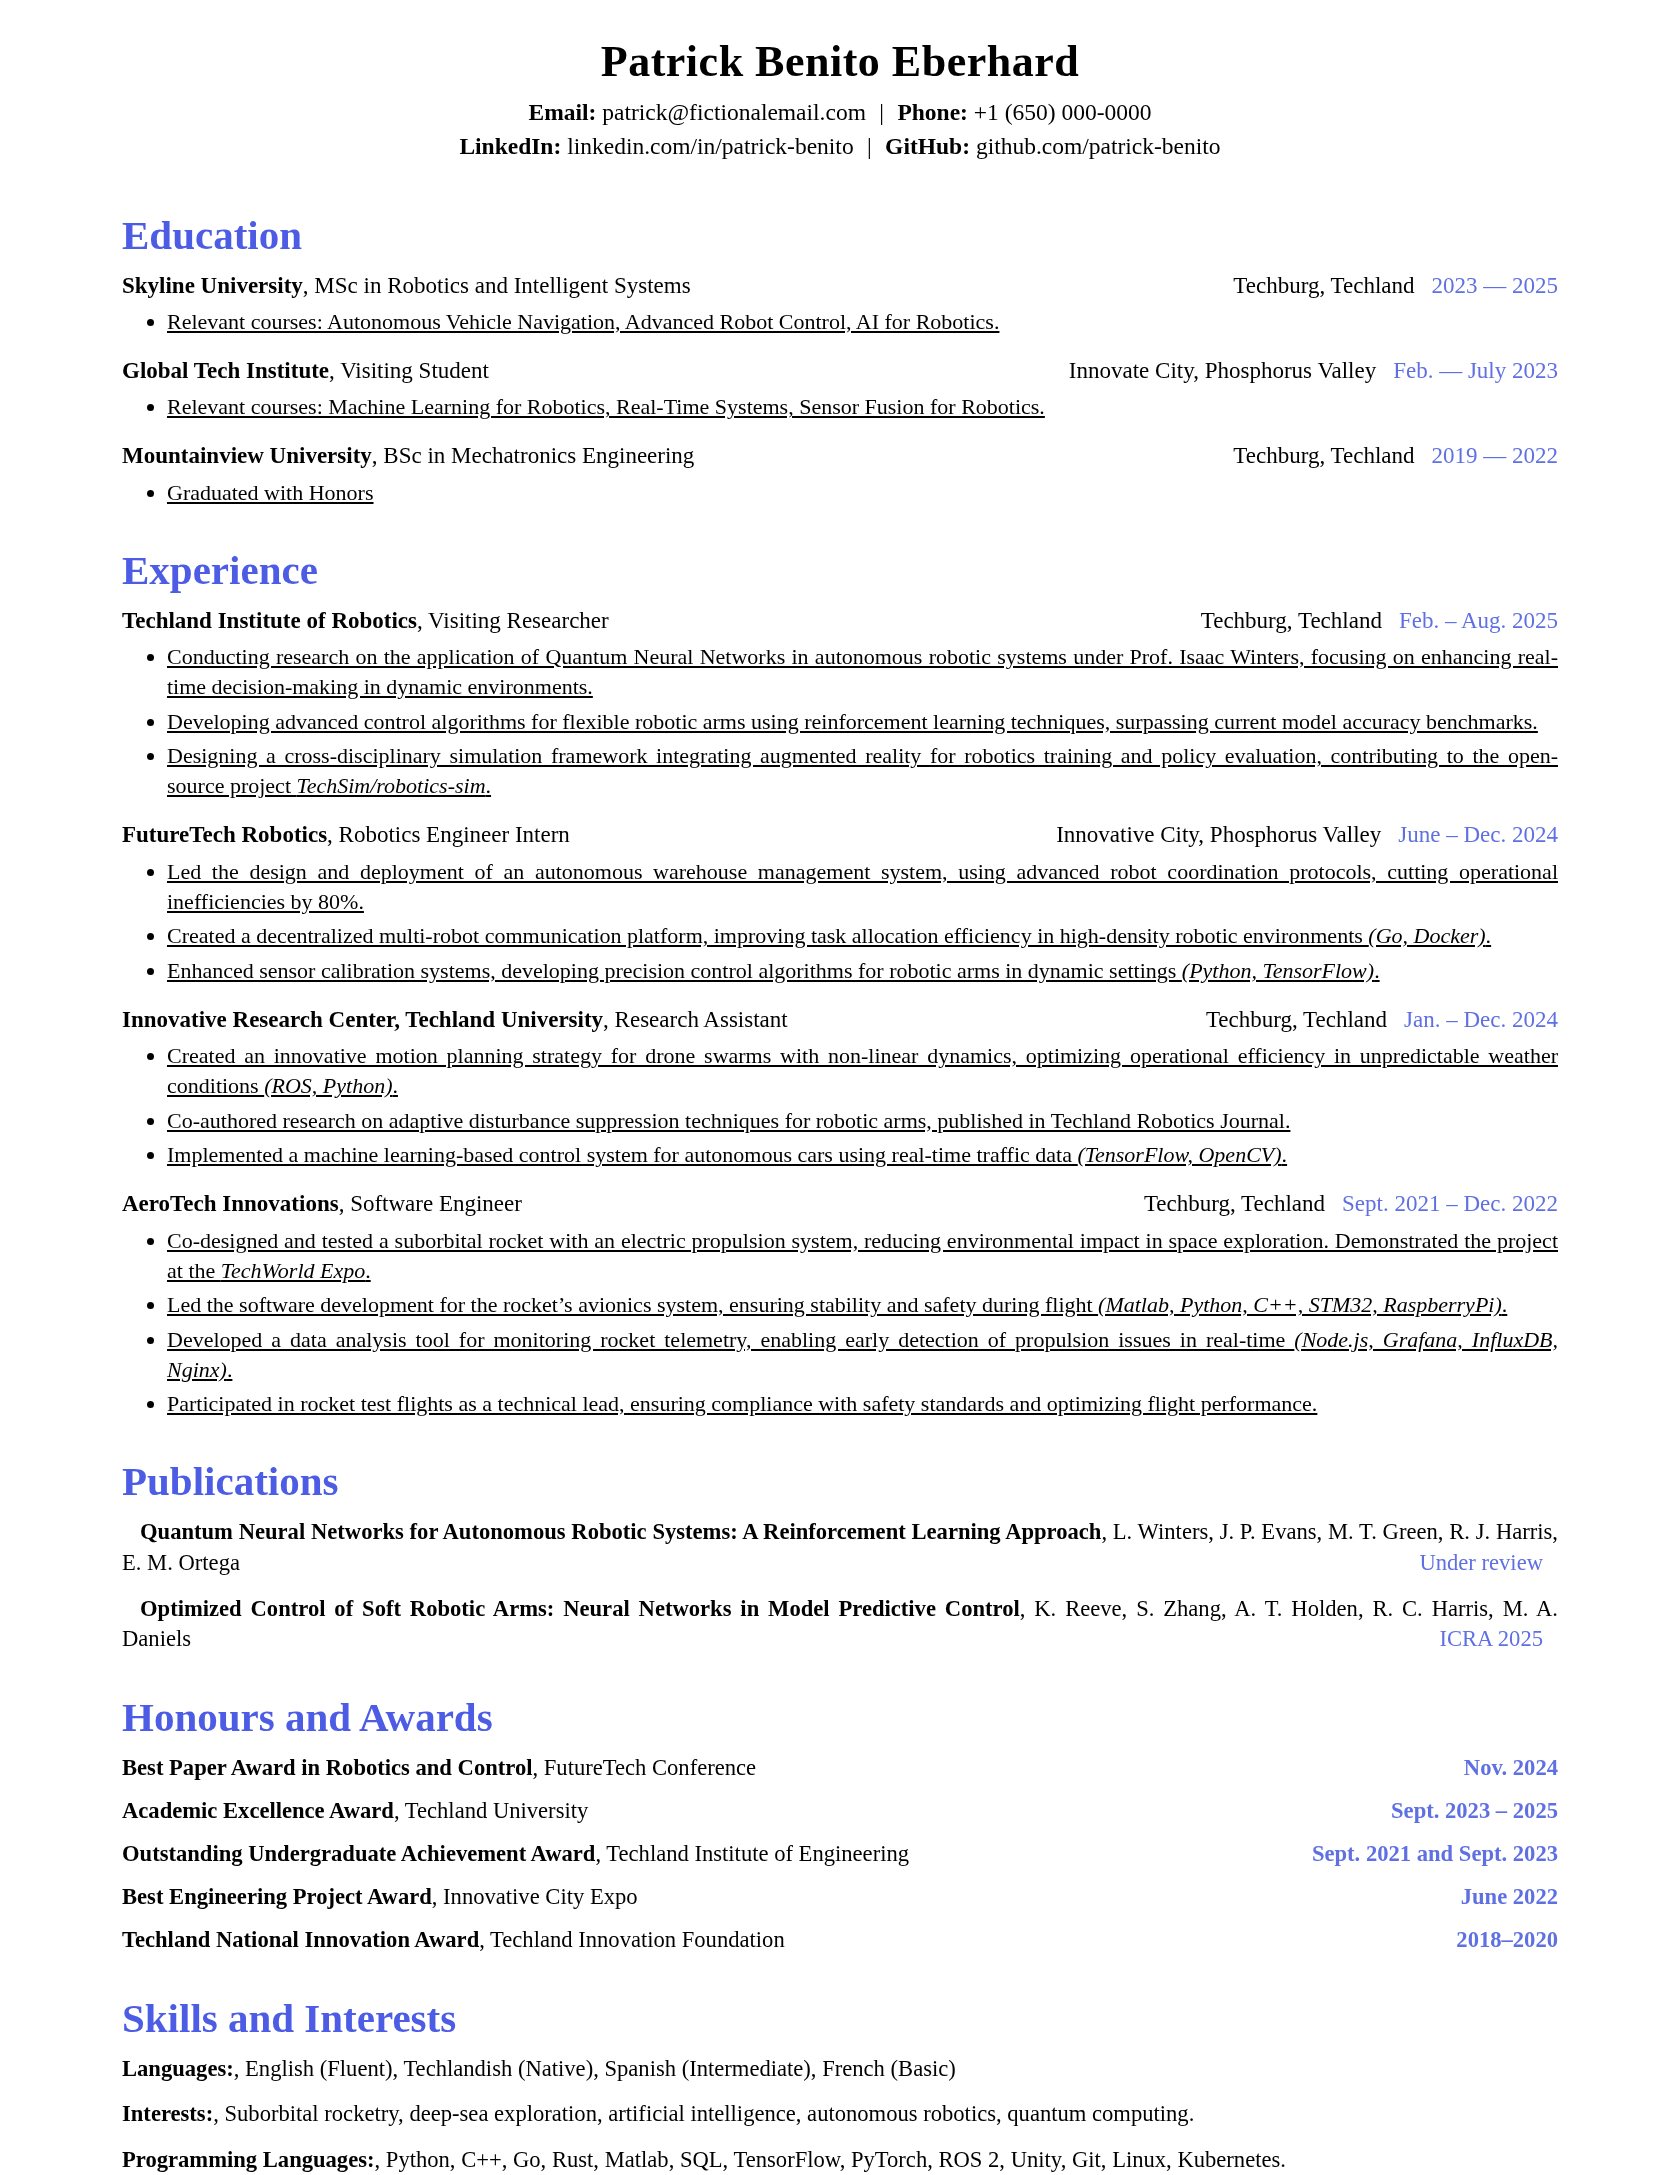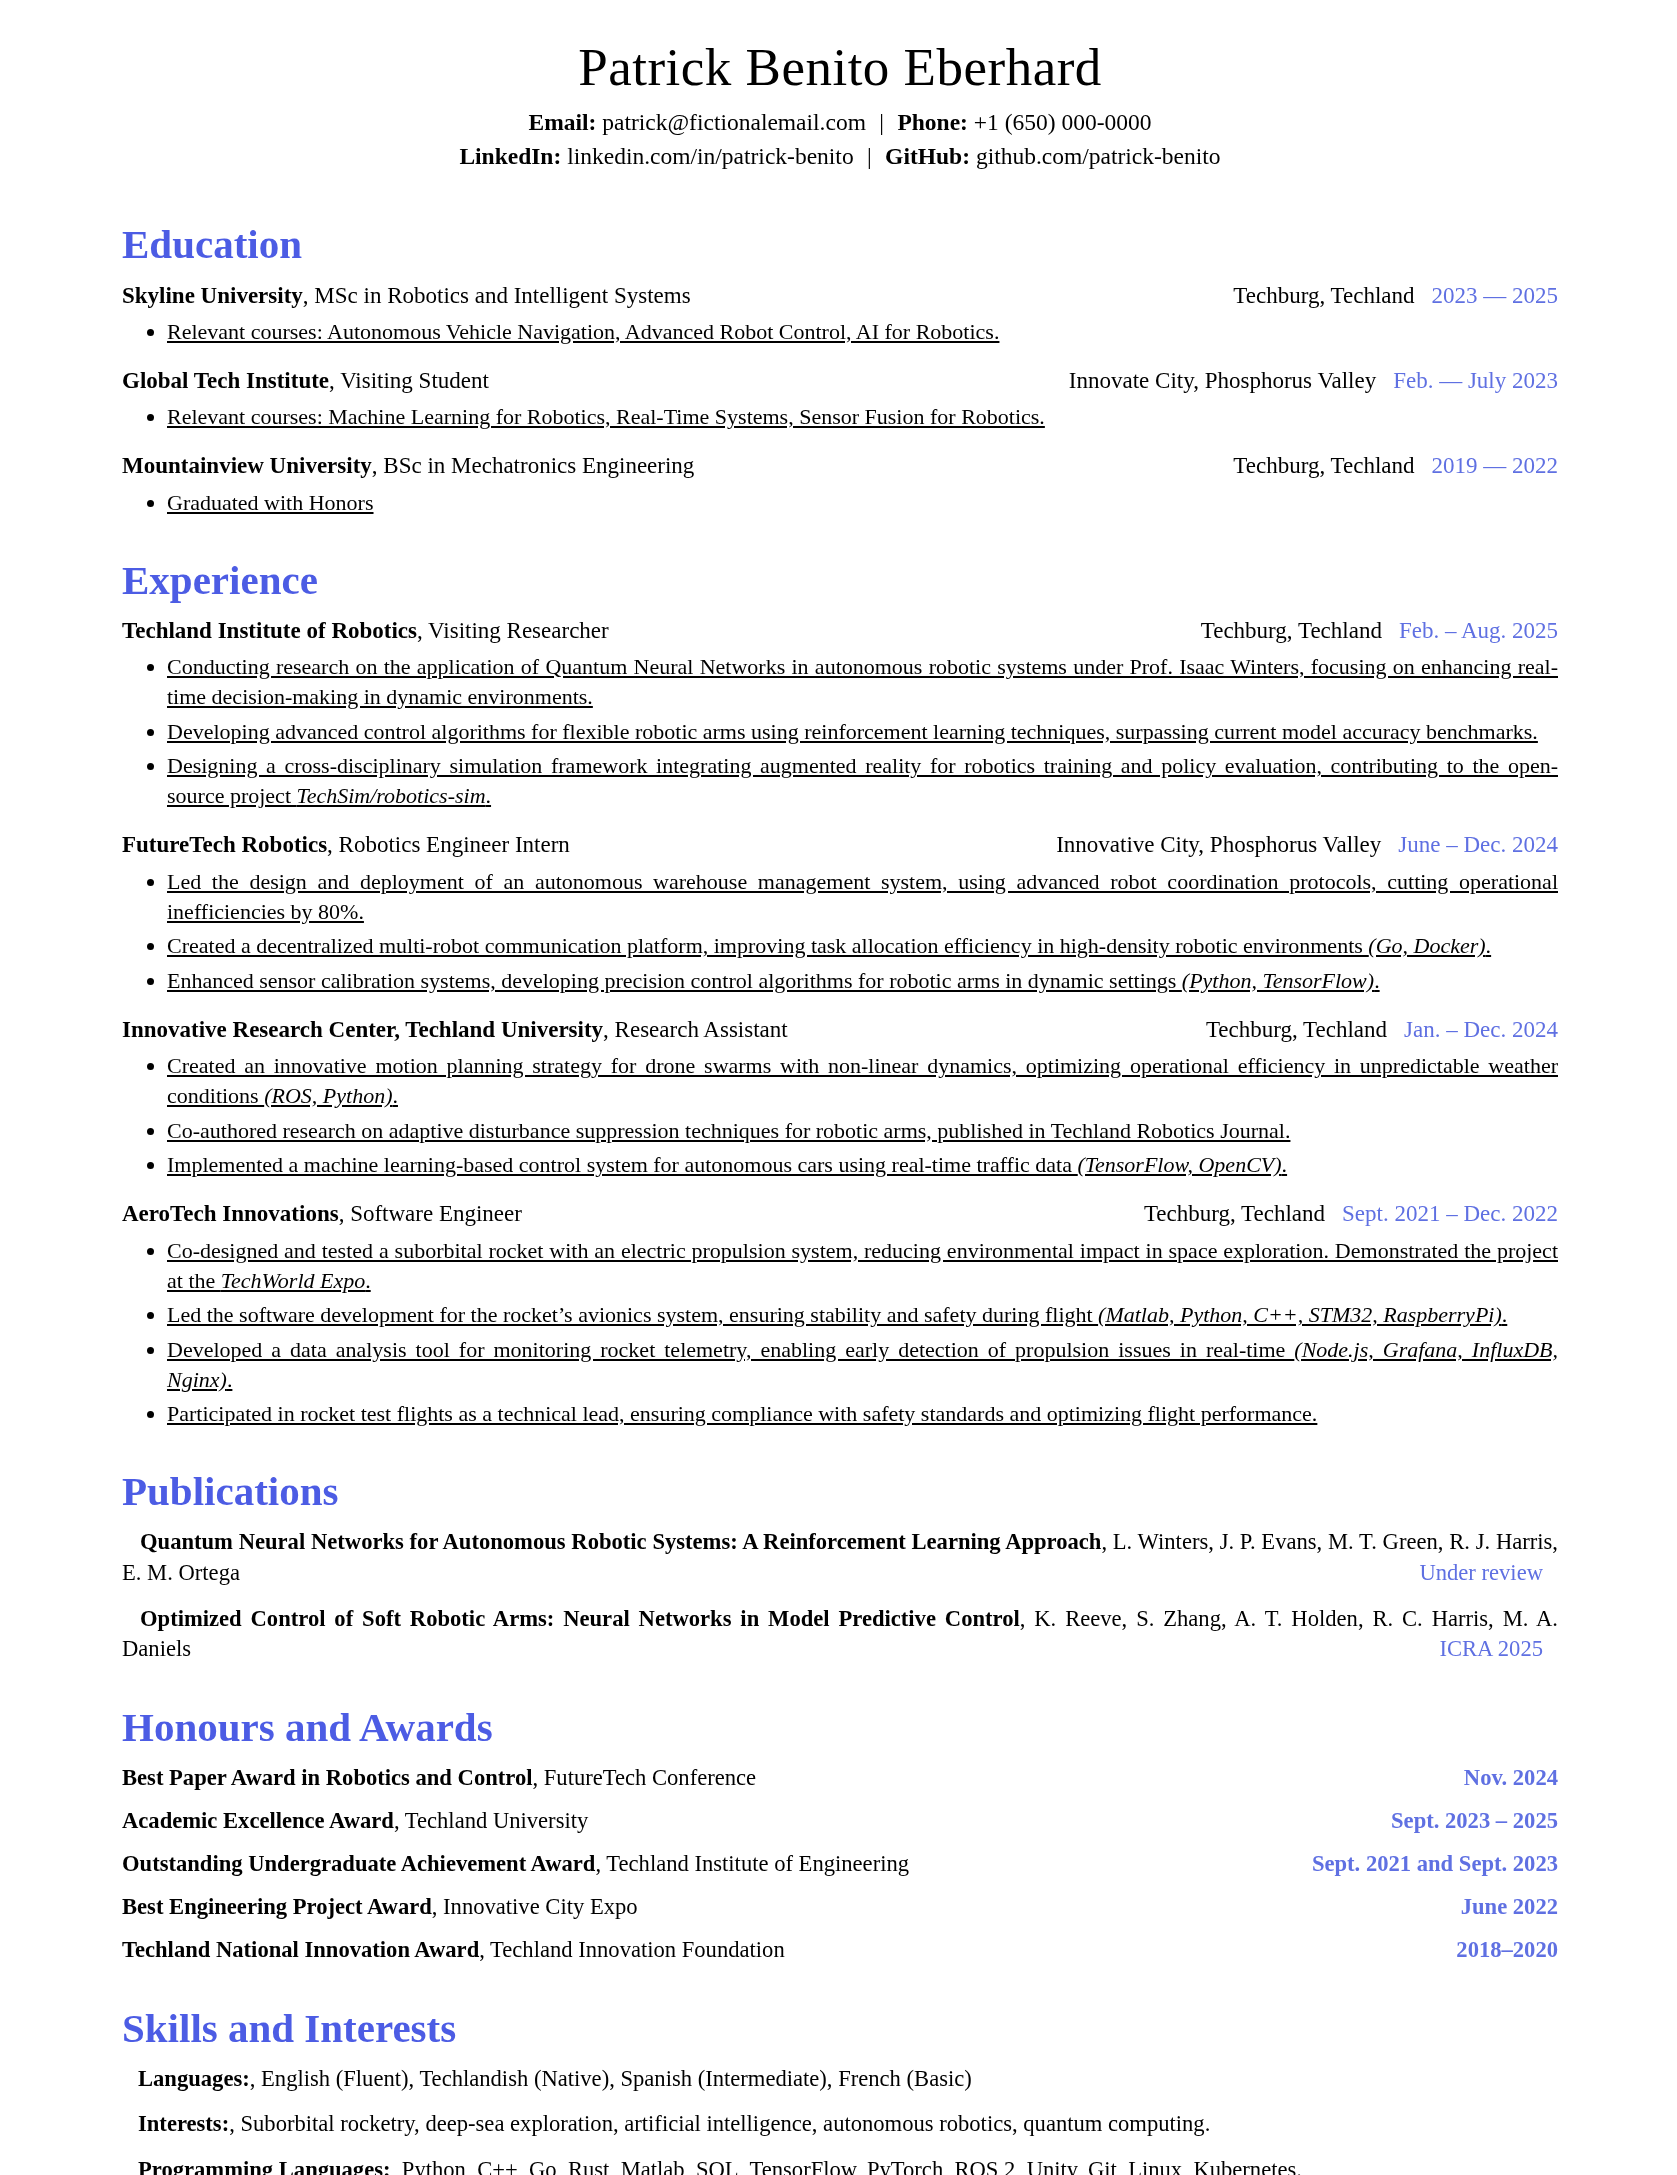--- a/index.html
+++ b/index.html
@@ -18,22 +18,22 @@
     padding:32px 119px 56px 122px;
     color:var(--ink);
     font-family:"Liberation Serif","DejaVu Serif",serif;
     font-size:22px;
     line-height:1.36;
   }
   
   .resume-name{
     margin:5.6px 0 9.4px 0;
     text-align:center;
-    font-size:53px;
-    font-weight:normal;
+    font-size:44px;
+    font-weight:bold;
     letter-spacing:0.5px;
     line-height:1.1;
   }
   .contact-block{text-align:center;font-size:23.5px;line-height:1.45;margin-bottom:49px;}
   .contact-line{white-space:nowrap;}
   .contact-line b{font-weight:bold;}
   .sep{padding:0 7.5px;}
   
   h2.section-title{
     color:var(--accent);
@@ -79,21 +79,21 @@
   .award-row{
     display:flex;
     justify-content:space-between;
     align-items:baseline;
     font-size:22.6px;
     margin:0 0 12.2px 0;
   }
   .award-row b{font-weight:bold;}
   .award-row .a-date{color:var(--date);white-space:nowrap;padding-left:22.6px;font-weight:bold;}
   
-  .skill-row{font-size:22.6px;margin:0 0 15px 16px;}
+  .skill-row{font-size:22.6px;margin:0 0 15px 0;}
   .skill-row b{font-weight:bold;}
   i{font-style:italic;}
 </style>
 </head>
 <body>
 
 <div class="page">
 
   <header>
     <h1 class="resume-name">Patrick Benito Eberhard</h1>

